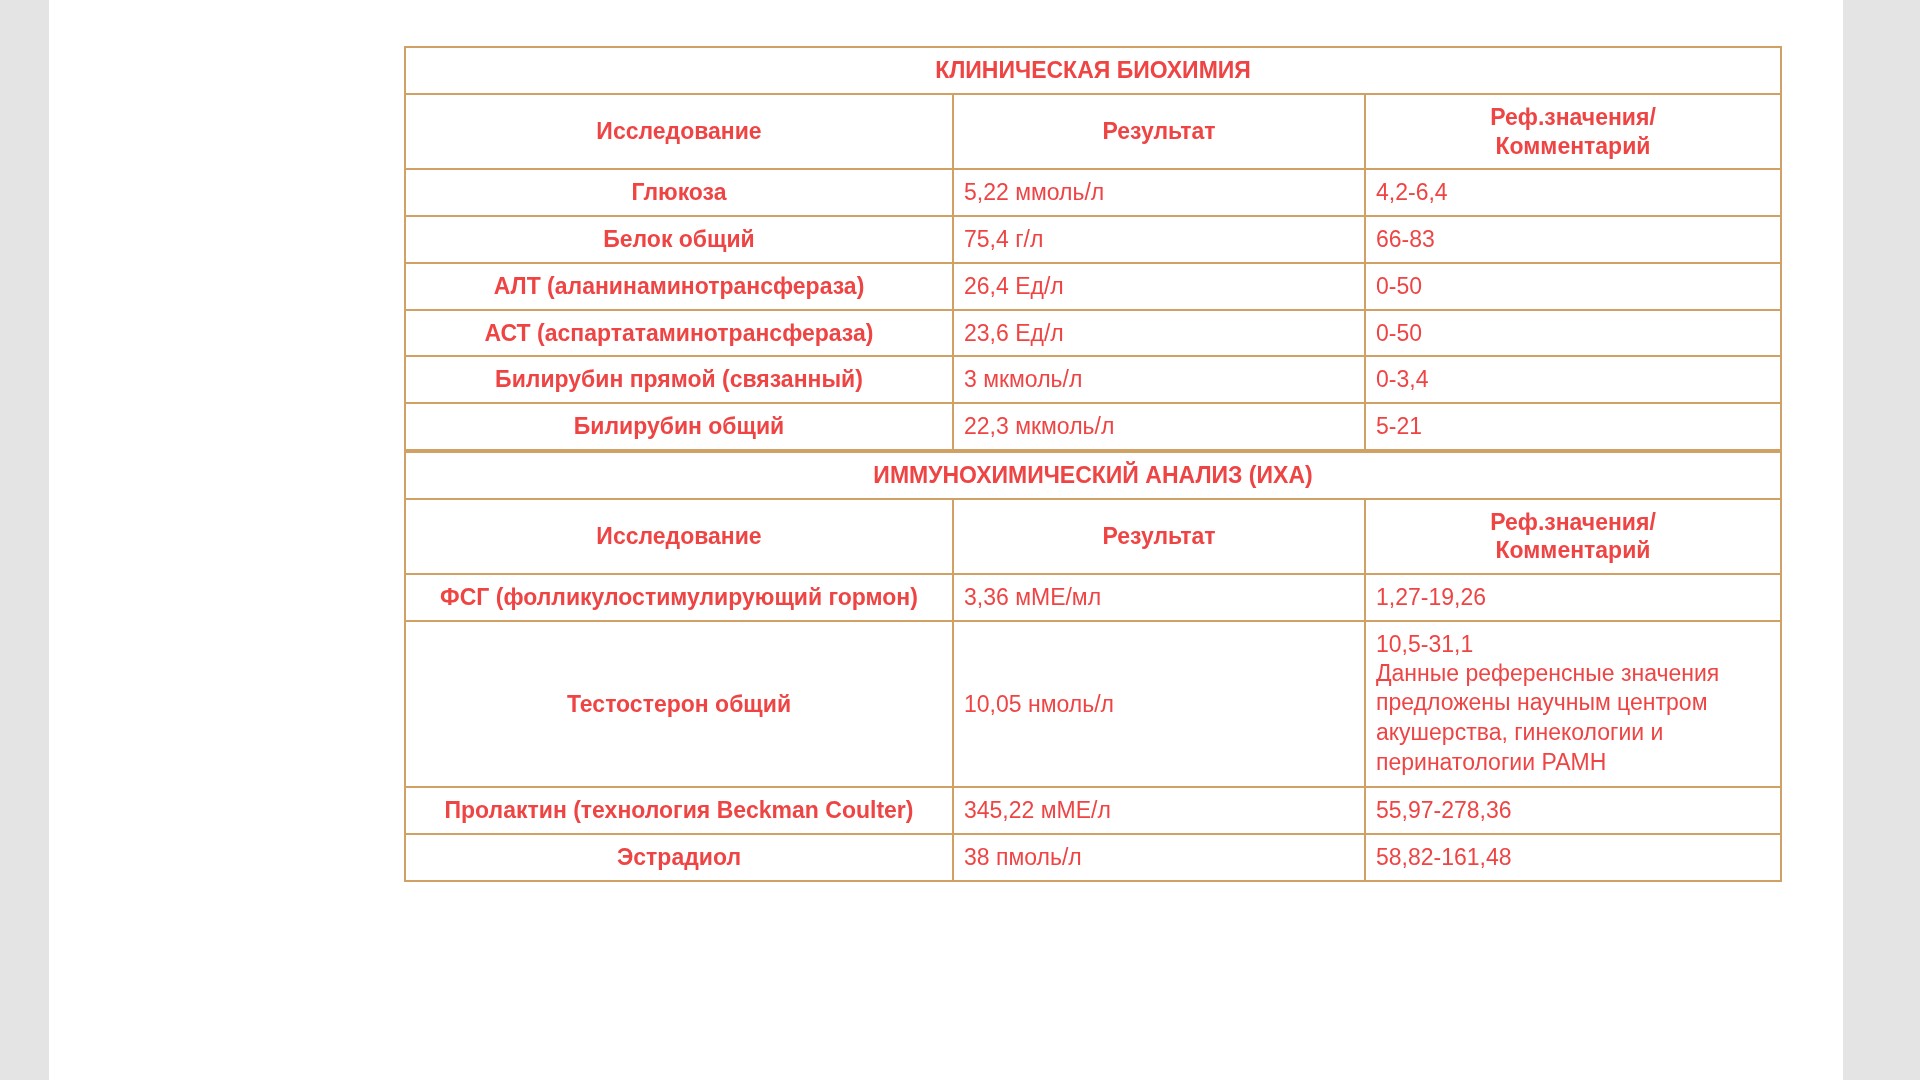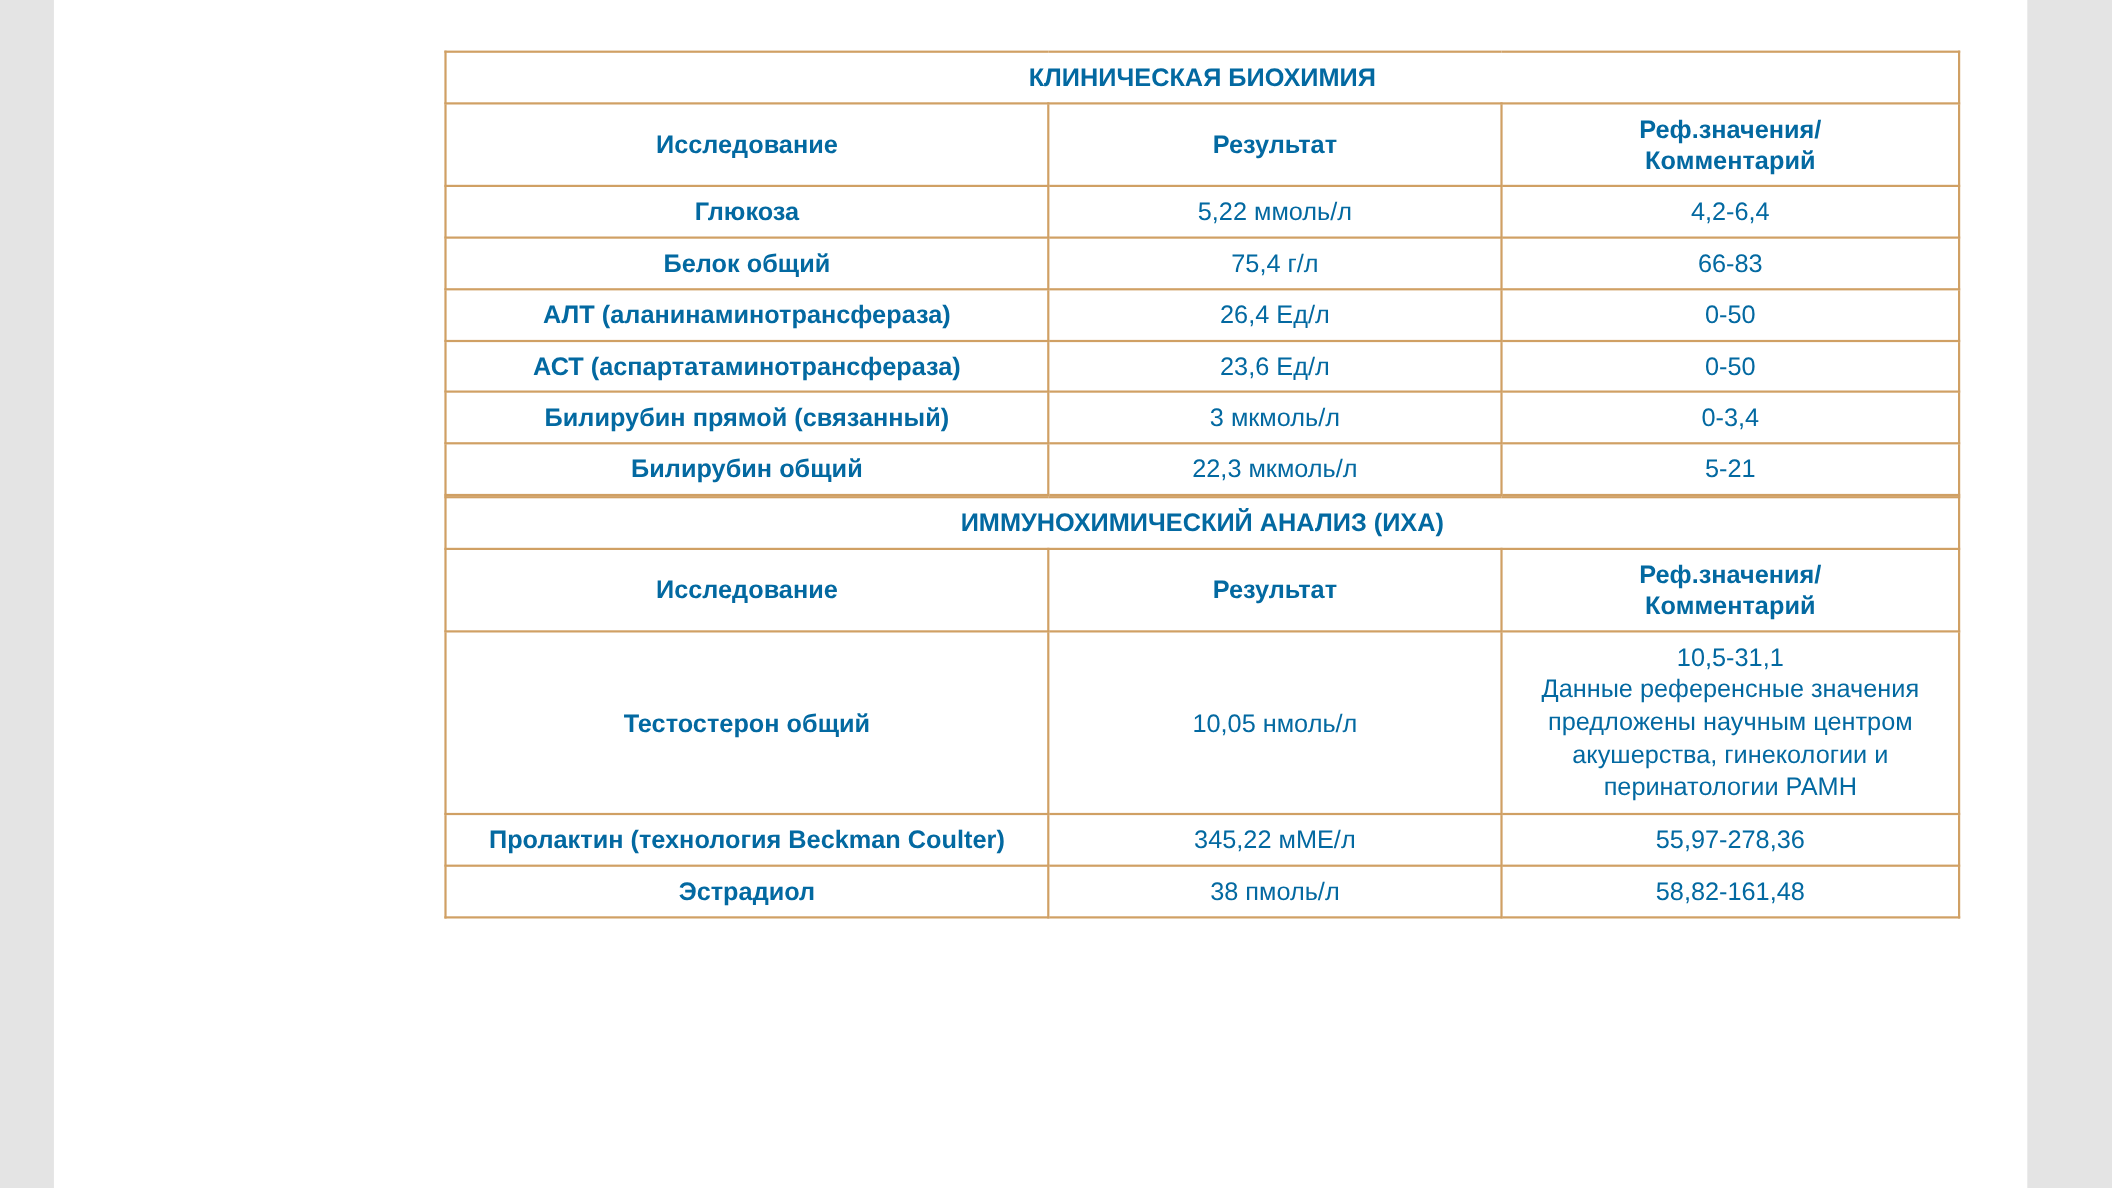--- a/index.html
+++ b/index.html
@@ -23,21 +23,21 @@
   .content {
     position: absolute;
     left: 355px;
     top: 46px;
     width: 1376px;
   }
   table.lab {
     border-collapse: collapse;
     table-layout: fixed;
     width: 1376px;
-    color: #0369a1;
+    color: #ef4444;
   }
   table.lab.second {
   }
   table.lab col.c1 { width: 548px; }
   table.lab col.c2 { width: 412px; }
   table.lab col.c3 { width: 416px; }
   table.lab td, table.lab th {
     border: 2px solid #d0a064;
     font-size: 23px;
     line-height: 1.25;
@@ -55,21 +55,21 @@
   table.lab th {
     text-align: center;
     font-weight: bold;
   }
   td.name-cell {
     font-weight: bold;
     text-align: center;
   }
   td.val-cell {
     font-weight: normal;
-    text-align: center;
+    text-align: left;
     border-radius: 15px;
   }
   td.val-cell .ref-comment {
     line-height: 1.3;
   }
 </style>
 </head>
 <body>
 
 <div class="paper">
@@ -132,20 +132,25 @@
       <tbody>
         <tr>
           <td class="title-cell" colspan="3">ИММУНОХИМИЧЕСКИЙ АНАЛИЗ (ИХА)</td>
         </tr>
         <tr>
           <th>Исследование</th>
           <th>Результат</th>
           <th><span>Реф.значения/</span><br><span>Комментарий</span></th>
         </tr>
         <tr>
+          <td class="name-cell">ФСГ (фолликулостимулирующий гормон)</td>
+          <td class="val-cell">3,36 мМЕ/мл</td>
+          <td class="val-cell">1,27-19,26</td>
+        </tr>
+        <tr>
           <td class="name-cell">Тестостерон общий</td>
           <td class="val-cell">10,05 нмоль/л</td>
           <td class="val-cell">
             <div class="ref-range">10,5-31,1</div>
             <div class="ref-comment">Данные референсные значения предложены научным центром акушерства, гинекологии и перинатологии РАМН</div>
           </td>
         </tr>
         <tr>
           <td class="name-cell">Пролактин (технология Beckman Coulter)</td>
           <td class="val-cell">345,22 мМЕ/л</td>

